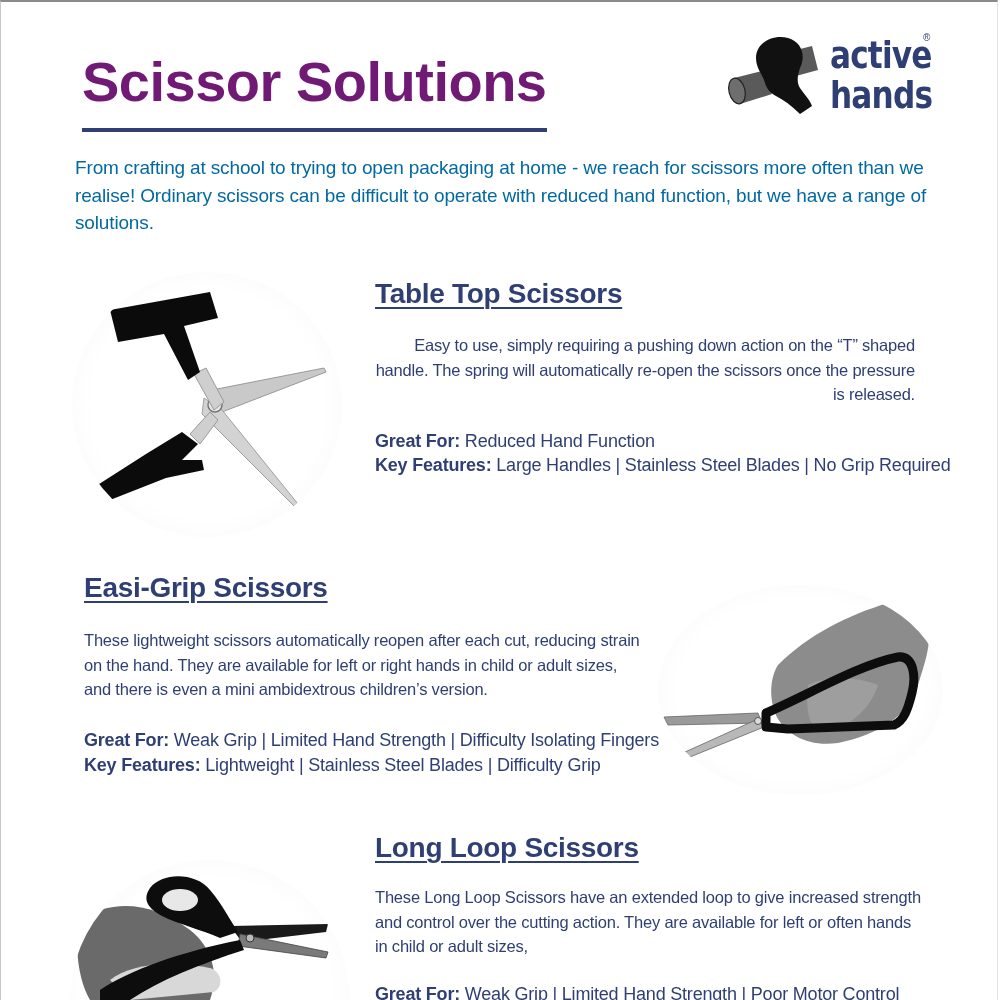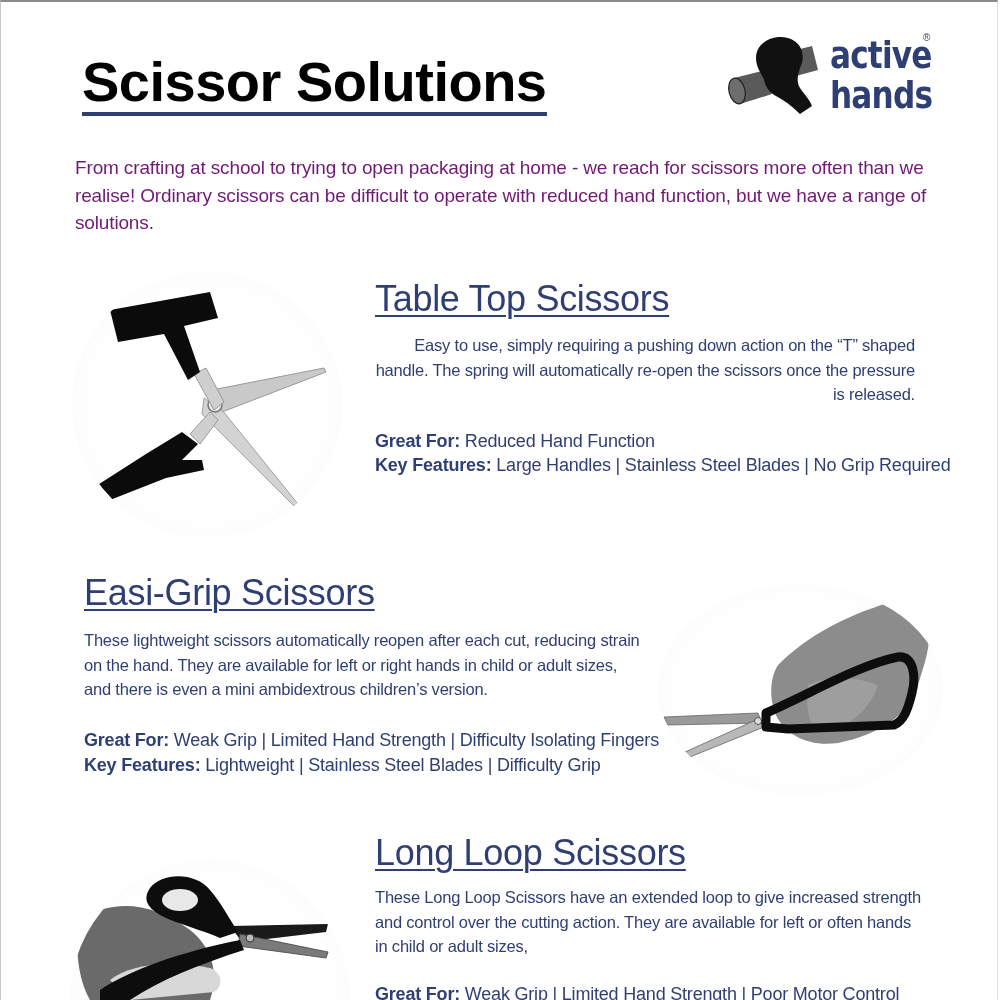--- a/index.html
+++ b/index.html
@@ -25,25 +25,25 @@
       box-sizing: border-box;
       pointer-events: none;
     }
     .title {
       position: absolute;
       left: 82px;
       top: 54px;
       margin: 0;
       font-size: 56px;
       font-weight: bold;
-      color: #000000;
+      color: #701a75;
       letter-spacing: -0.5px;
       line-height: 1;
       border-bottom: 4px solid #2f3f73;
-      padding-bottom: 2px;
+      padding-bottom: 18px;
       white-space: nowrap;
     }
     
     .logo {
       position: absolute;
       left: 726px;
       top: 30px;
       width: 215px;
       height: 90px;
     }
@@ -73,28 +73,28 @@
       color: #2f3f73;
     }
     .intro {
       position: absolute;
       left: 75px;
       top: 154px;
       width: 860px;
       margin: 0;
       font-size: 19px;
       line-height: 27.5px;
-      color: #701a75;
+      color: #0369a1;
       letter-spacing: -0.15px;
     }
     .section-heading {
       position: absolute;
       margin: 0;
-      font-size: 36px;
-      font-weight: normal;
+      font-size: 28px;
+      font-weight: bold;
       color: #2f3f73;
       text-decoration: underline;
       text-decoration-thickness: 2px;
       text-underline-offset: 4px;
       white-space: nowrap;
       letter-spacing: -0.3px;
     }
     .section-body {
       position: absolute;
       margin: 0;

